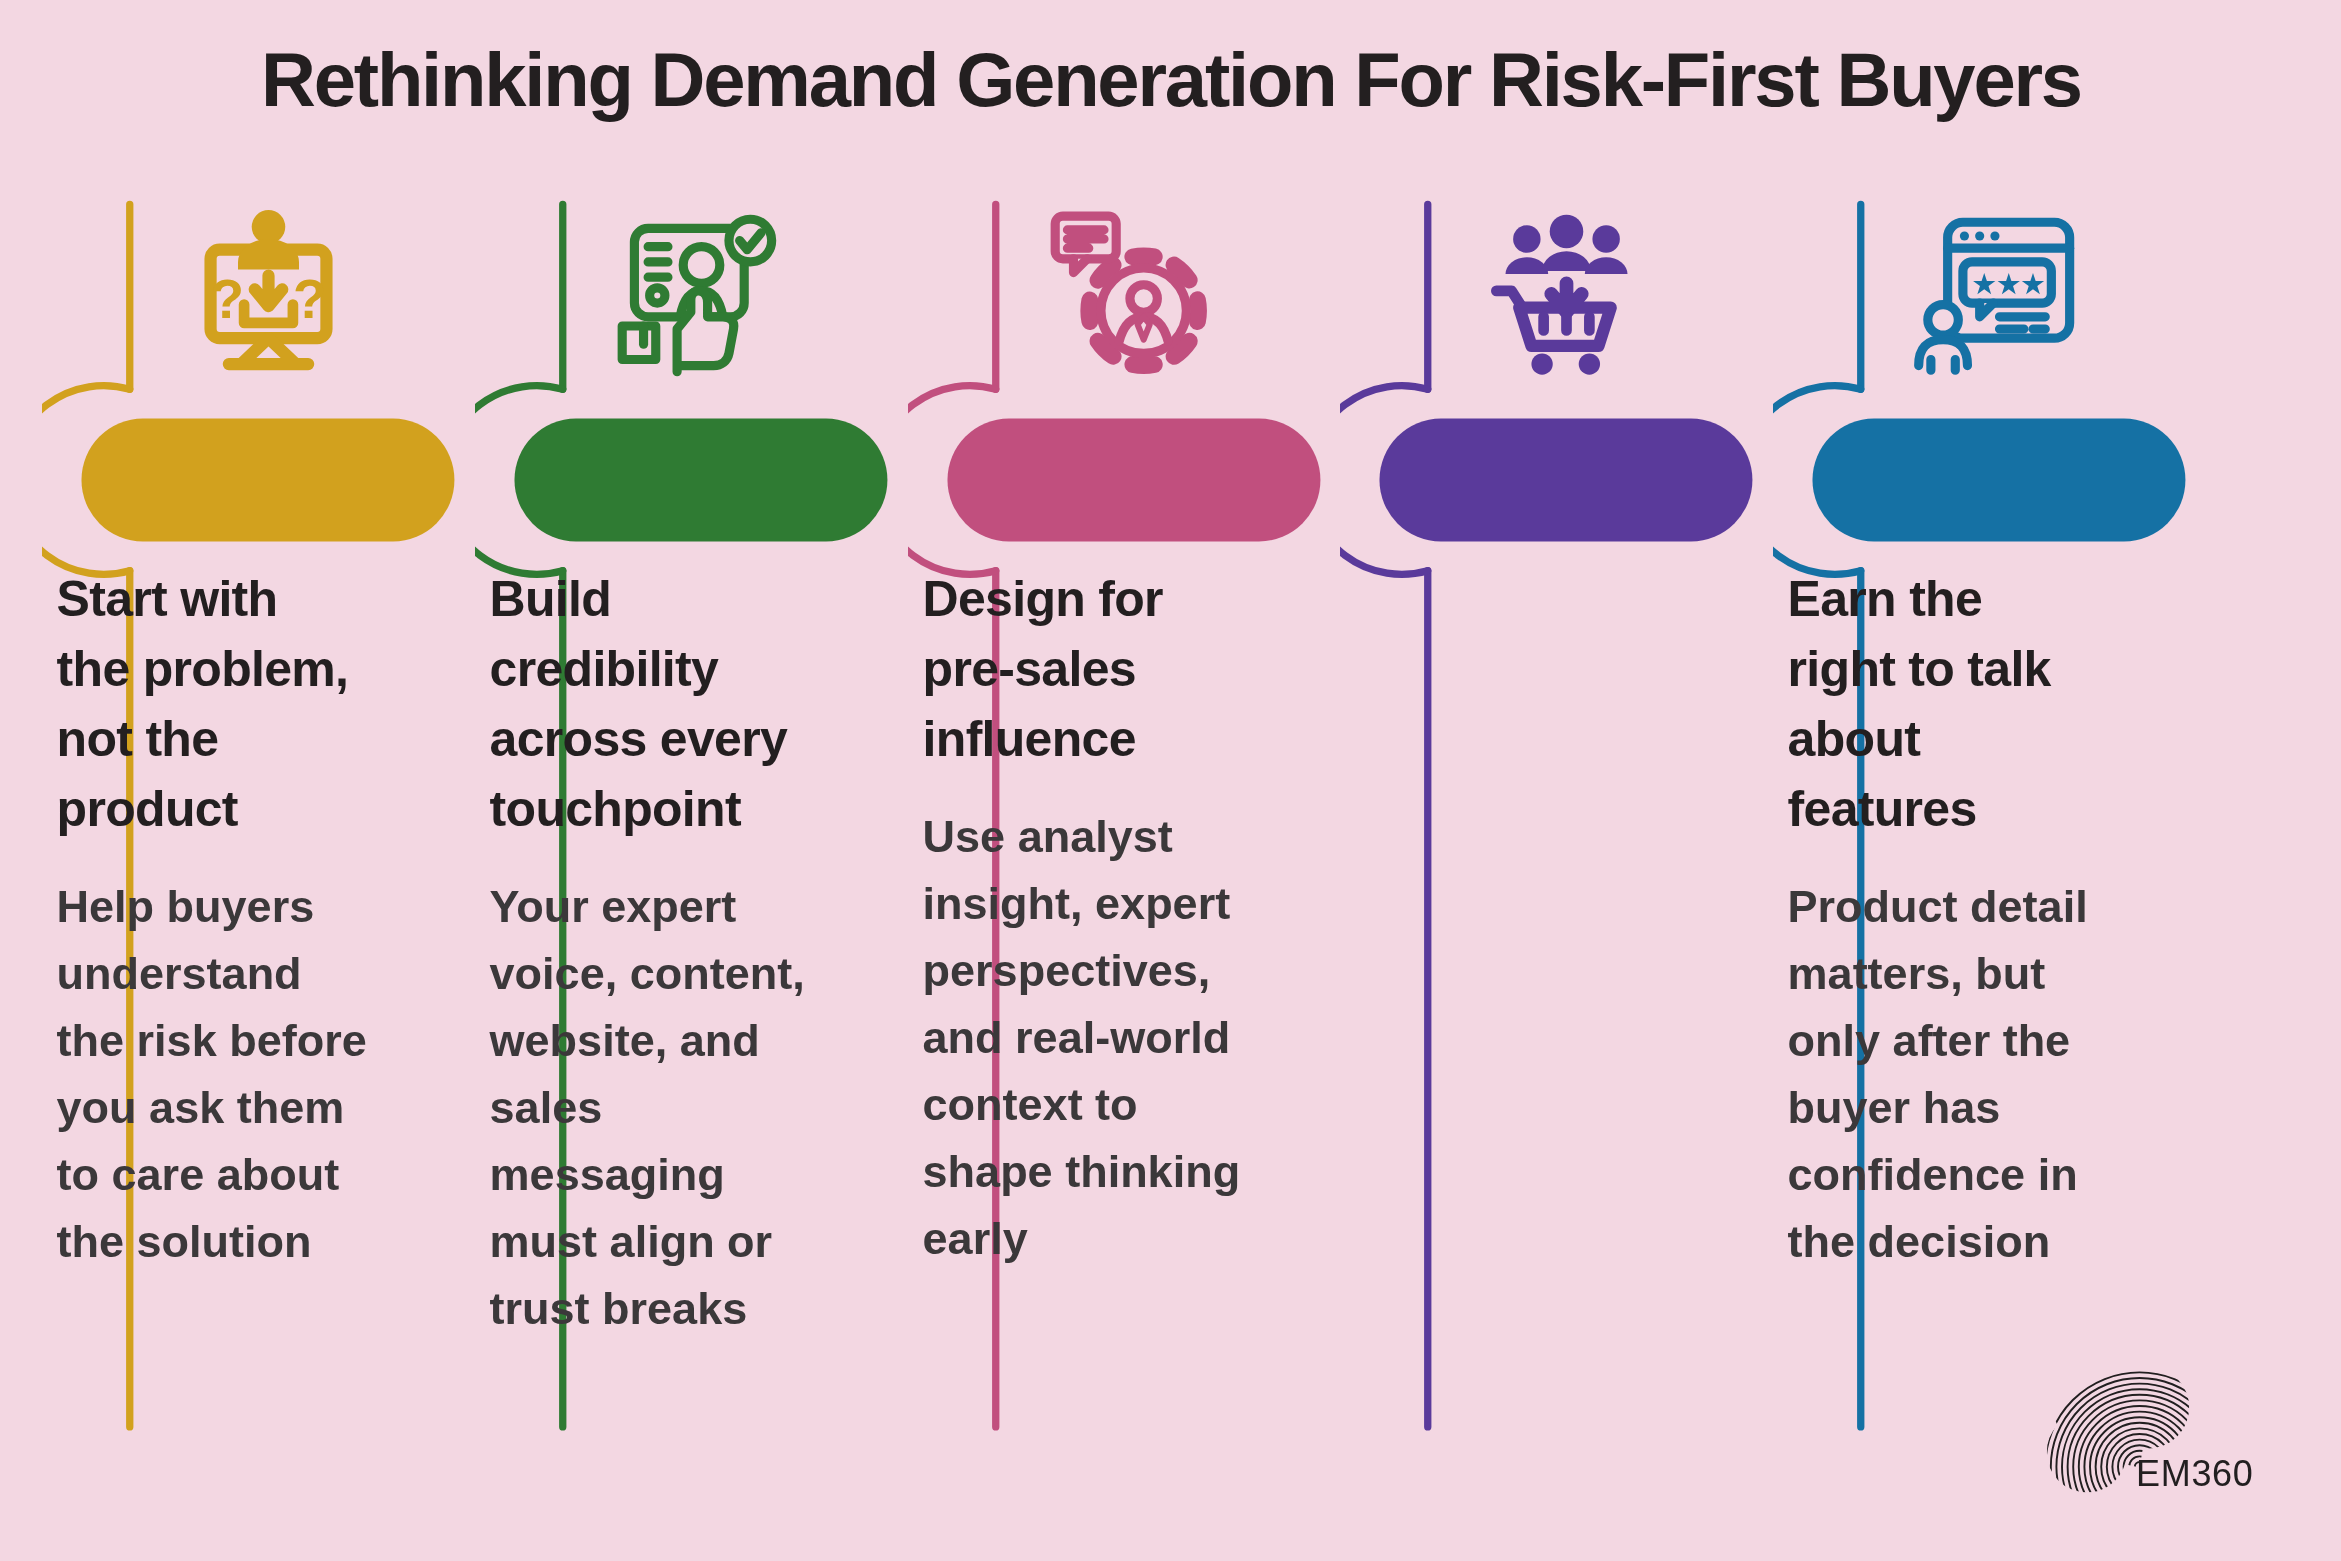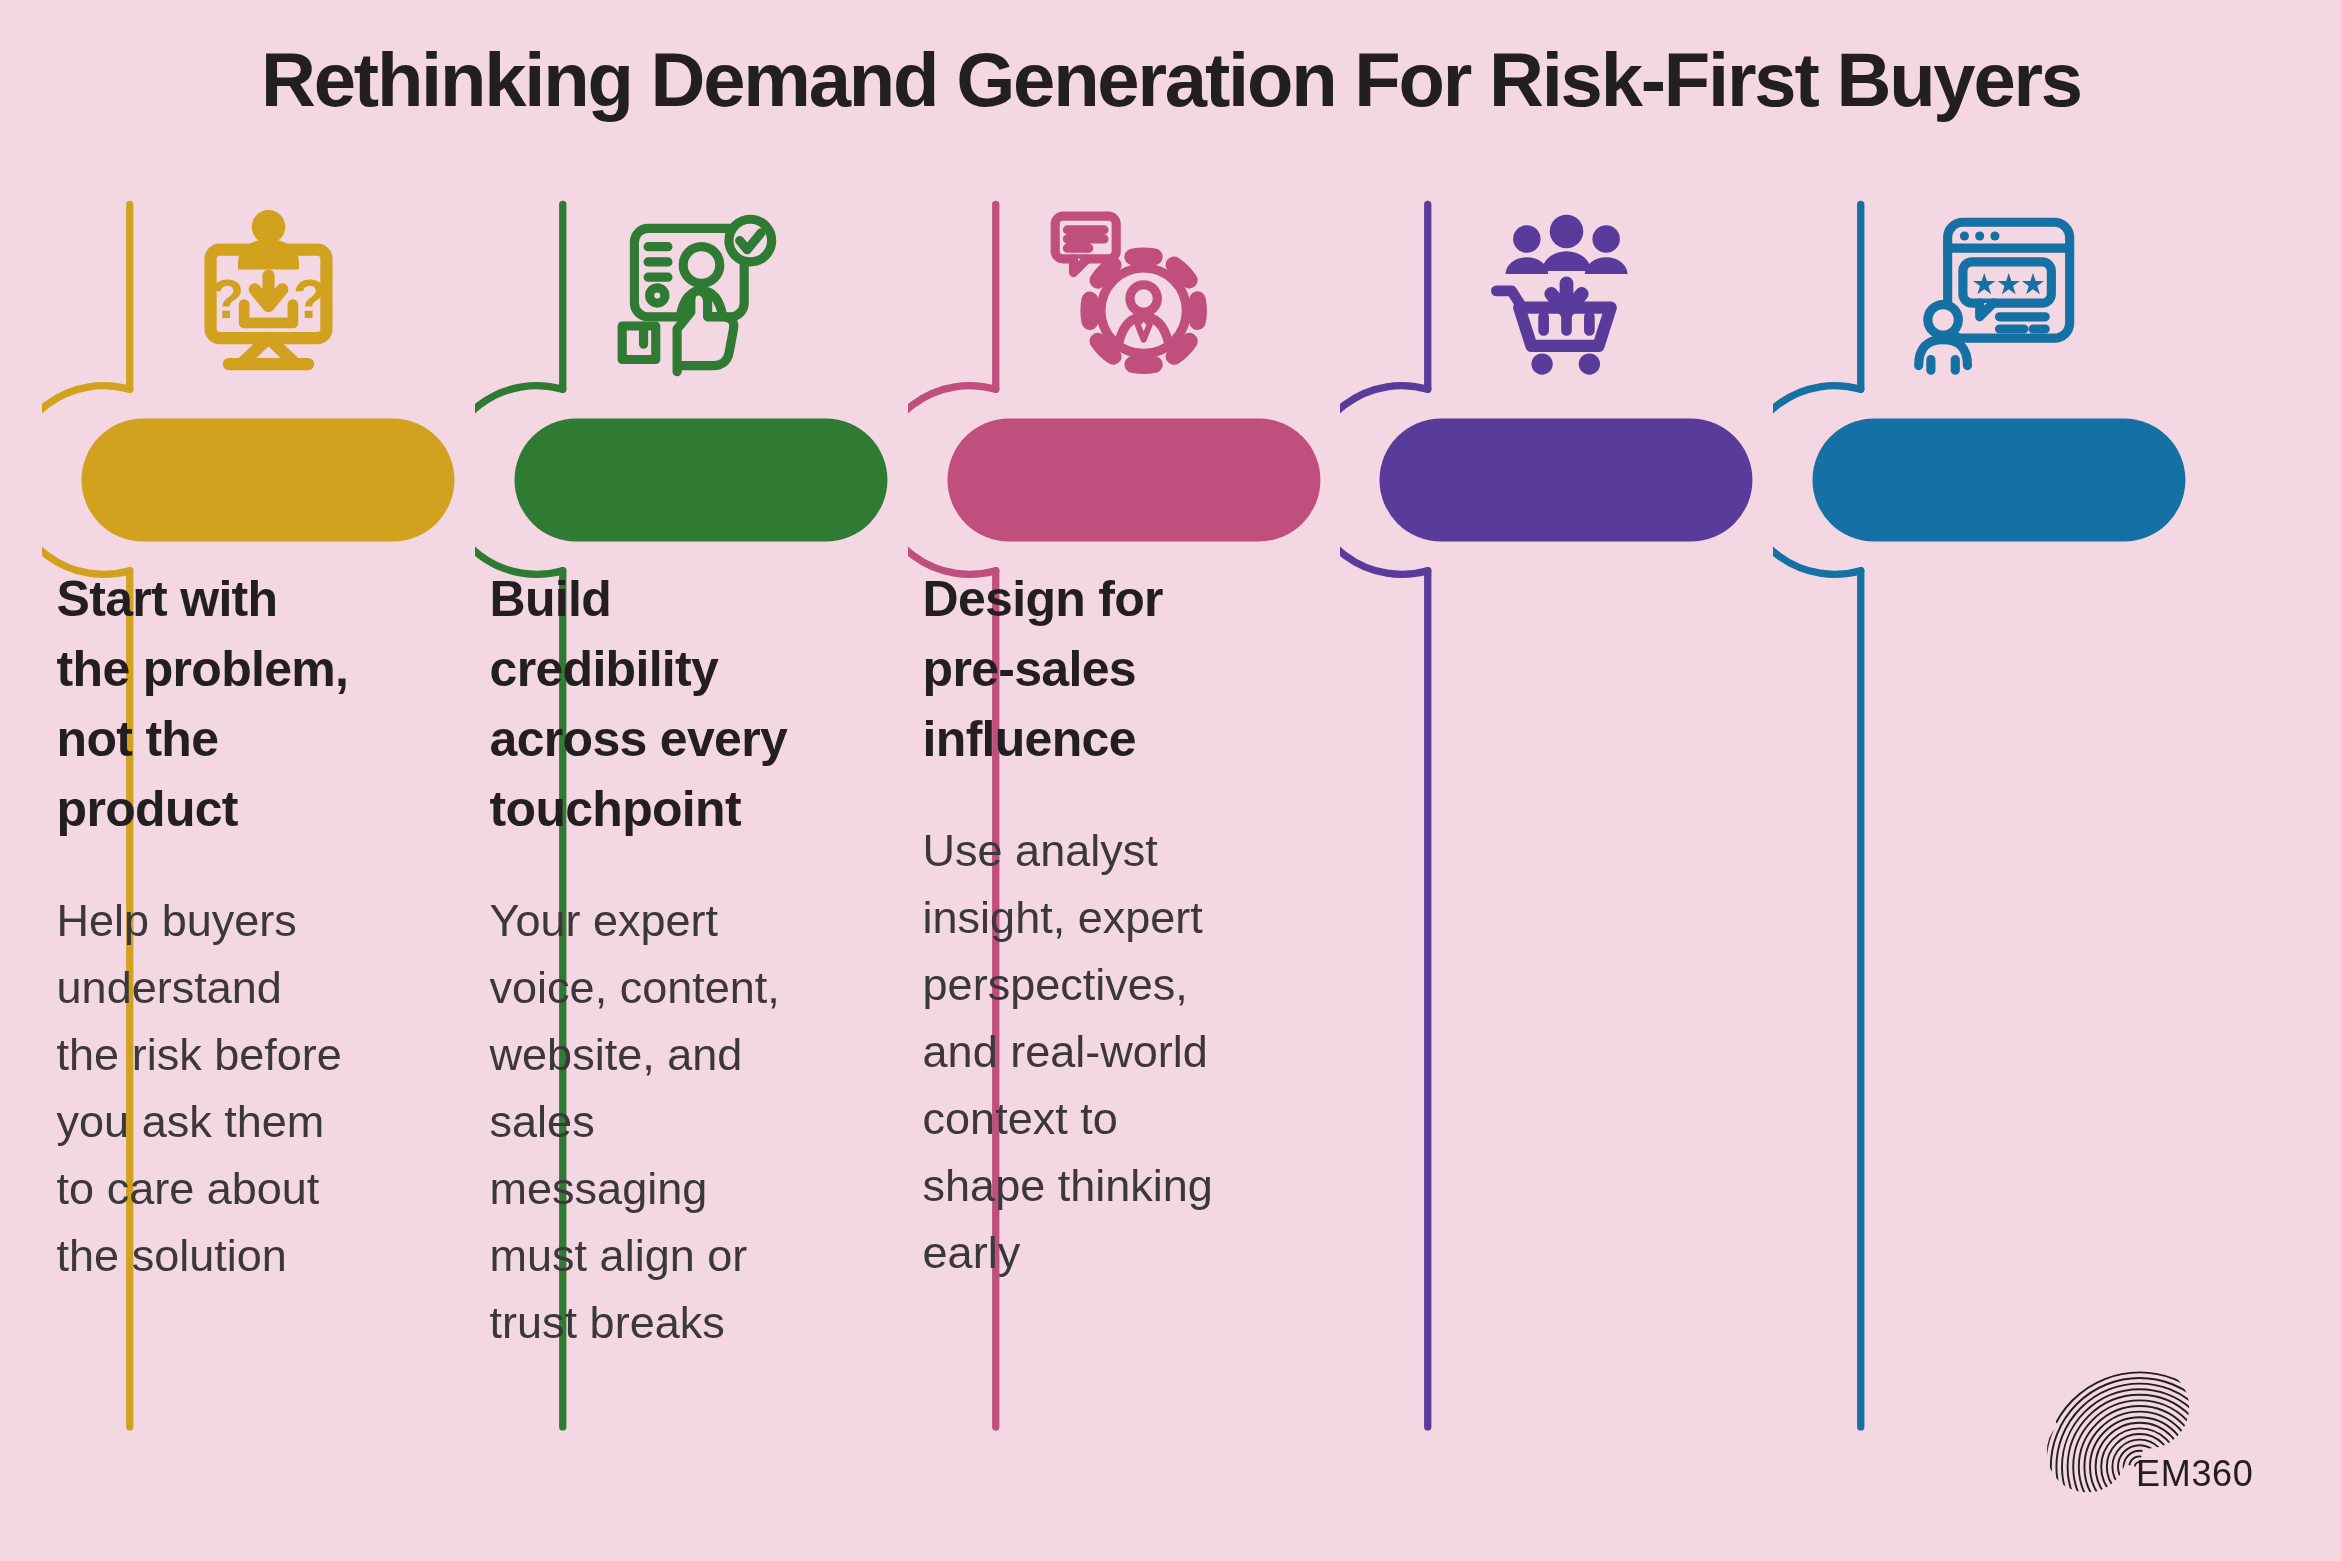--- a/index.html
+++ b/index.html
@@ -23,21 +23,21 @@
   .rail,.arc{fill:none;stroke:currentColor;stroke-width:10;stroke-linecap:round;}
   .pill{fill:currentColor;}
   .icon-slot{position:absolute;left:135px;top:7.3px;width:183px;height:187px;}
   .icon-slot svg{width:100%;height:100%;display:block;}
   .texts{position:absolute;left:14.6px;top:366px;width:432px;text-align:left;}
   .heading{
     font-size:50px;line-height:70px;font-weight:700;letter-spacing:-0.7px;
     color:var(--heading-color,#231F20);white-space:pre-line;
   }
   .body{
-    margin-top:43px;font-size:45px;line-height:67px;font-weight:400;
+    margin-top:29px;font-size:45px;line-height:67px;font-weight:700;
     color:var(--body-color,#3B383A);white-space:pre-line;
   }
   .logo{position:absolute;left:2042px;top:1358px;width:300px;height:183px;}
   .logo-mark{position:absolute;left:0;top:0;width:160px;height:160px;}
   .logo-text{
     position:absolute;left:94px;top:95px;
     font-size:36px;letter-spacing:0.7px;font-weight:400;
     color:var(--logo-color,#221F20);
   }
 </style>
@@ -196,20 +196,32 @@
               <text x="50" y="57" font-size="19" text-anchor="middle">★</text>
               <text x="66" y="57" font-size="19" text-anchor="middle">★</text>
               <text x="82" y="57" font-size="19" text-anchor="middle">★</text>
             </g>
             <path d="M60 72 h30 M60 80 h16 M82 80 h8"></path>
             <circle cx="23" cy="74" r="10" fill="var(--bg)"></circle>
             <path d="M7 104 q0 -17 16 -17 q16 0 16 17" fill="var(--bg)"></path>
             <path d="M15 100 v7 M31 100 v7"></path>
           </svg>
         </div>
+    <div class="texts">
+      <div class="heading">Earn the
+right to talk
+about
+features</div>
+      <div class="body">Product detail
+matters, but
+only after the
+buyer has
+confidence in
+the decision</div>
+    </div>
   </div>
 </div>
 
   <div class="logo">
     <svg class="logo-mark" viewBox="0 0 200 200">
       <defs>
         <clipPath id="fanclip">
           <circle cx="70" cy="58" r="57"></circle>
           <circle cx="133" cy="62" r="51"></circle>
           <circle cx="56" cy="118" r="50"></circle>

